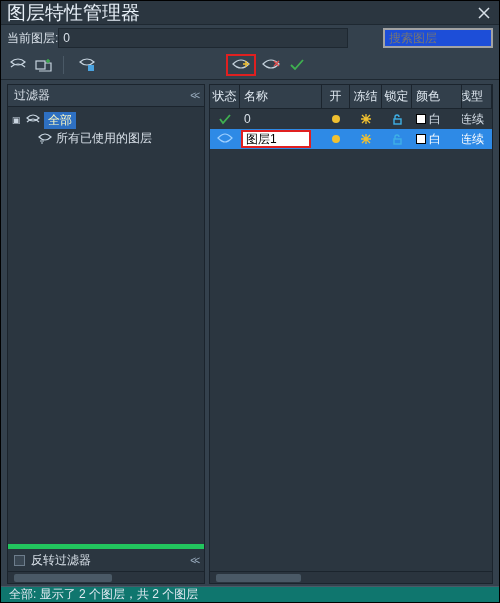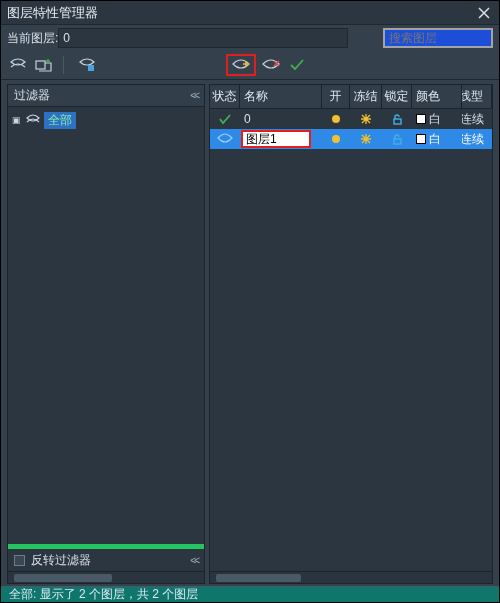--- a/index.html
+++ b/index.html
@@ -1,19 +1,19 @@
 <!DOCTYPE html>
 <html><head>
 <meta charset="utf-8">
 <style>
   * { margin: 0; padding: 0; box-sizing: border-box; }
   body { width: 500px; height: 603px; background: #fff; font-family: "Microsoft YaHei", SimSun, sans-serif; font-size: 12px; color: #d8e0e8; overflow: hidden; }
   .window { width: 500px; height: 603px; background: #34414d; border: 1px solid #000; display: flex; flex-direction: column; }
   .titlebar { height: 24px; background: #2b3640; display: flex; align-items: center; padding: 0 6px; border-bottom: 1px solid #1e2831; }
-  .titlebar .title { flex: 1; font-size: 13px; color: #e6eef6; }
+  .titlebar .title { flex: 1; font-size: 19px; color: #e6eef6; }
   .titlebar .close { width: 18px; height: 18px; display: flex; align-items: center; justify-content: center; color: #d8e0e8; cursor: pointer; }
   .topbar { height: 26px; background: #34414d; display: flex; align-items: center; padding: 0 6px; }
   .topbar label { color: #d8e0e8; }
   .topbar .cur-val { flex: 0 0 auto; width: 290px; background: #2b3640; border: 1px solid #1e2831; height: 20px; line-height: 18px; padding: 0 4px; color: #d8e0e8; }
   .spacer { flex: 1; }
   .search { width: 110px; height: 20px; background: #1d4ed8; border: 2px solid #a3a3a3; display: flex; align-items: center; }
   .search input { flex: 1; background: transparent; border: none; outline: none; color: #d8e0e8; font-size: 12px; padding: 0 4px; }
   .toolbarrow { height: 28px; display: flex; align-items: center; padding: 0 6px; gap: 4px; }
   .tbicon { width: 22px; height: 22px; display: flex; align-items: center; justify-content: center; color: #c6d3de; border-radius: 2px; }
   .tbicon.sep { margin-left: 4px; }
@@ -22,21 +22,21 @@
   .leftpanel { width: 198px; background: #2b3640; display: flex; flex-direction: column; border: 1px solid #1b242d; margin: 4px 2px 2px 6px; }
   .panel-header { height: 22px; display: flex; align-items: center; padding: 0 6px; background: #323f4b; border-bottom: 1px solid #1b242d; }
   .panel-header .label { flex: 1; }
   .chevrons { color: #9db0c2; font-size: 10px; letter-spacing: -2px; }
   .tree { flex: 1; padding: 4px 4px; overflow: hidden; }
   .tree-row { display: flex; align-items: center; height: 18px; gap: 4px; }
   .tree-row.indent { padding-left: 26px; }
   .tree-toggle { width: 10px; color: #cbd6e1; font-size: 9px; }
   .tree-icon { width: 14px; height: 14px; display: flex; align-items: center; justify-content: center; }
   .tree-label { color: #d8e0e8; }
-  .tree-label.sel { background: #2e70c2; color: #86efac; padding: 0 4px; }
+  .tree-label.sel { background: #2e70c2; color: #fef9c3; padding: 0 4px; }
   .panel-footer { border-top: 5px solid #22c55e; }
   .invert { height: 22px; display: flex; align-items: center; padding: 0 6px; gap: 6px; }
   .invert .cb { width: 11px; height: 11px; border: 1px solid #6d7d8c; background: #3a4753; }
   .hscroll { height: 12px; background: #2a343e; position: relative; border-top: 1px solid #1b242d; }
   .hscroll .thumb { position: absolute; left: 6px; top: 2px; height: 8px; width: 50%; background: #4a5966; border-radius: 2px; }
   .rightpanel { flex: 1; background: #2b3640; display: flex; flex-direction: column; border: 1px solid #1b242d; margin: 4px 6px 2px 2px; min-width: 0; }
   .gridhdrs { display: flex; height: 24px; background: #323f4b; border-bottom: 1px solid #1b242d; }
   .gh { display: flex; align-items: center; padding: 0 4px; border-right: 1px solid #1b242d; color: #e0e9f1; font-size: 12px; overflow: hidden; white-space: nowrap; }
   .gridbody { flex: 1; overflow: hidden; background: #2b3640; position: relative; }
   .grow { display: flex; height: 20px; align-items: center; }
@@ -142,20 +142,29 @@
         <div class="tree-row">
           <span class="tree-toggle">▣</span>
           <span class="tree-icon">
             <svg width="14" height="12" viewBox="0 0 14 12" class="layer-ico">
                 <path d="M1 4 Q4 1 7 1 Q10 1 13 4 Q10 7 7 7 Q4 7 1 4 Z"></path>
                 <path d="M1 8 Q4 5 7 5 Q10 5 13 8"></path>
               </svg>
           </span>
           <span class="tree-label sel">全部</span>
         </div>
+        <div class="tree-row indent">
+          <span class="tree-icon">
+            <svg width="14" height="12" viewBox="0 0 14 12" class="layer-ico">
+                <path d="M1 5 Q4 2 7 2 Q10 2 13 5 Q10 8 7 8 Q4 8 1 5 Z"></path>
+                <path d="M2 9 L6 9 M3 11 L5 11" stroke="#c6d3de"></path>
+              </svg>
+          </span>
+          <span class="tree-label">所有已使用的图层</span>
+        </div>
       </div>
       <div class="panel-footer">
         <div class="invert">
           <span class="cb"></span>
           <span>反转过滤器</span>
           <span class="spacer"></span>
           <span class="chevrons">&lt;&lt;</span>
         </div>
         <div class="hscroll">
             <div class="thumb"></div>

